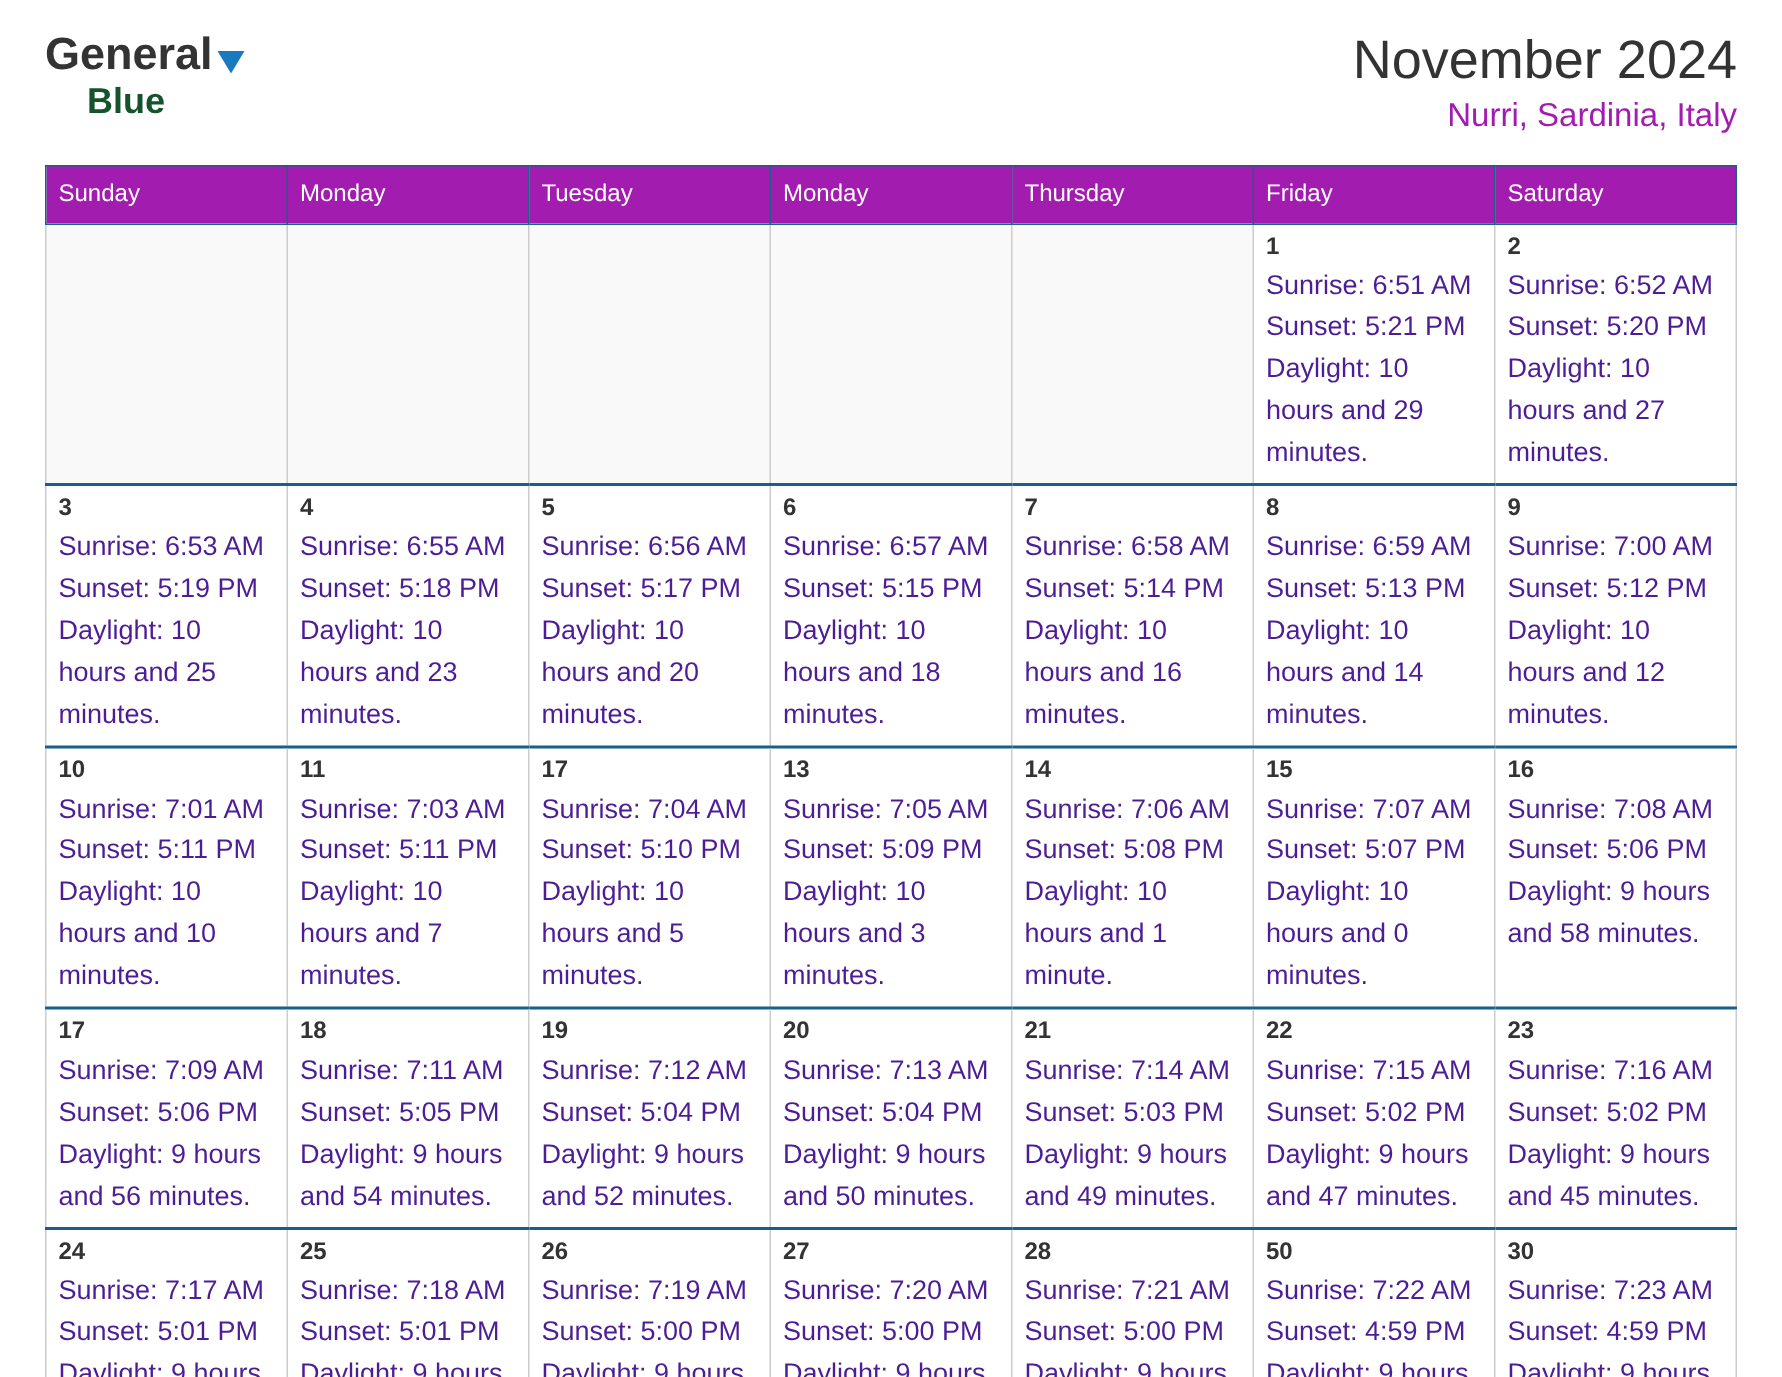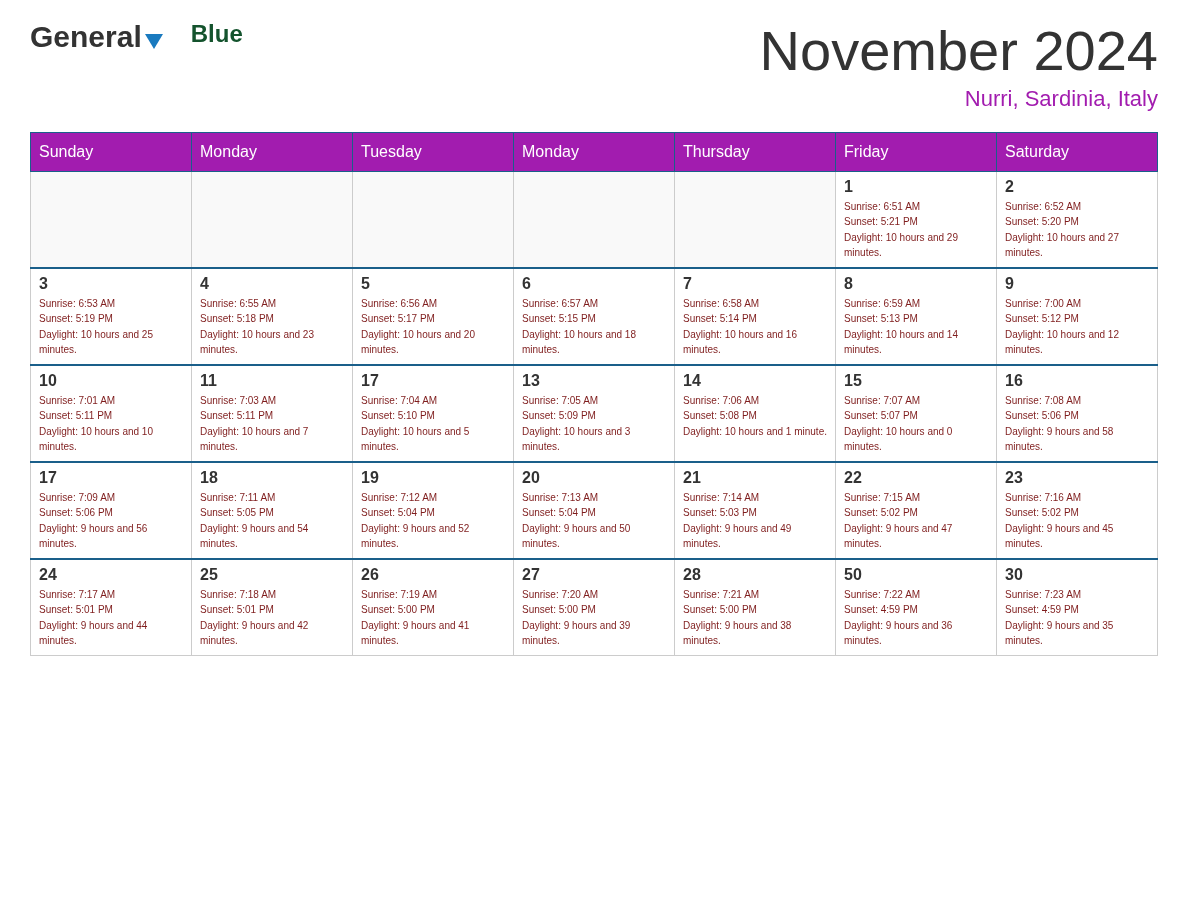--- a/index.html
+++ b/index.html
@@ -12,28 +12,28 @@
       min-height: 918px;
     }
     .header {
       display: flex;
       justify-content: space-between;
       align-items: flex-start;
       margin-bottom: 20px;
     }
     .logo {
       display: flex;
-      flex-direction: row;
+      flex-direction: column;
       align-items: flex-start;
     }
     .title-section {
       text-align: right;
     }
     .calendar-title {
-      font-size: 56px;
+      font-size: 36px;
       font-weight: normal;
       color: #333;
       line-height: 1.1;
       text-align: right;
     }
     .calendar-subtitle {
       font-size: 22px;
       color: #a21caf;
       margin-top: 4px;
     }
@@ -59,22 +59,22 @@
       min-height: 100px;
     }
     .day-number {
       font-size: 16px;
       font-weight: bold;
       color: #333;
       display: block;
       margin-bottom: 3px;
     }
     .day-info {
-      font-size: 10px;
-      color: #7f1d1d;
+      font-size: 18px;
+      color: #4c1d95;
       line-height: 1.55;
     }
     .empty-cell {
       background: #f9f9f9;
     }
     .row-divider td {
       border-top: 2px solid #1a5f8a;
     }
   </style>
 </head>

